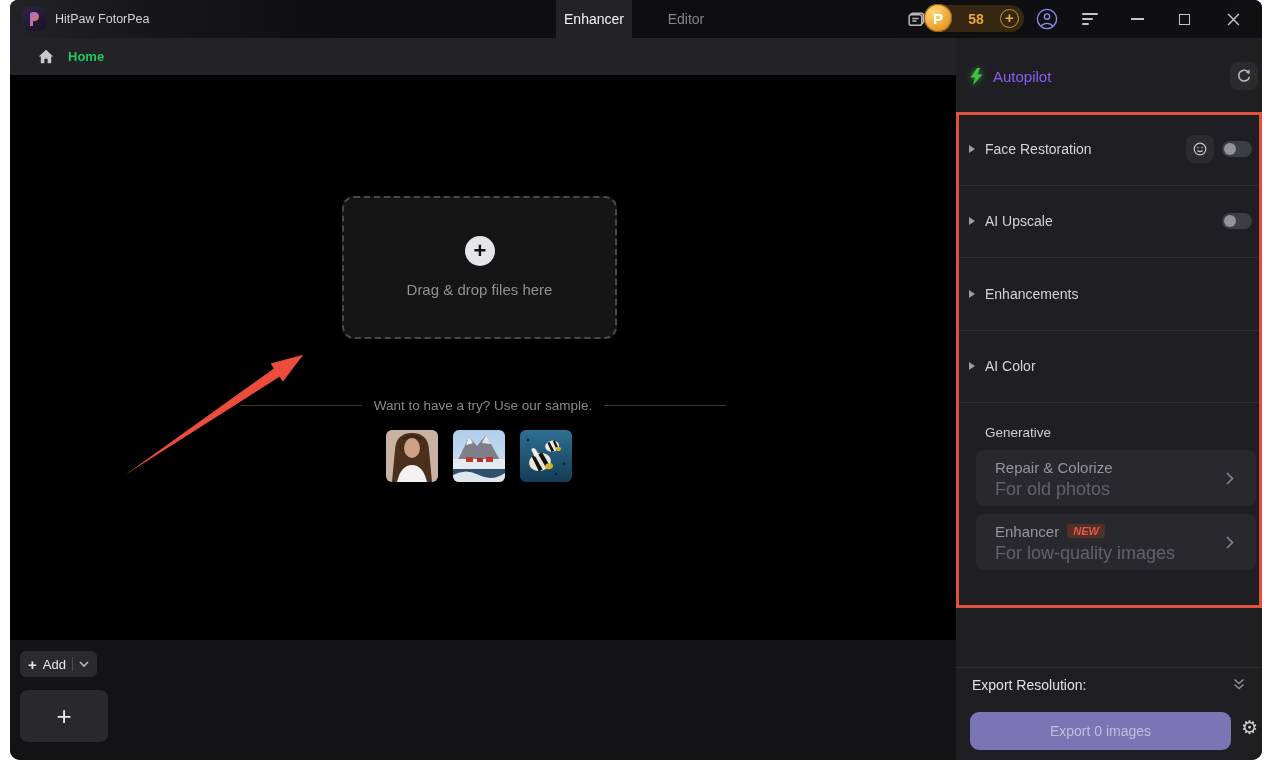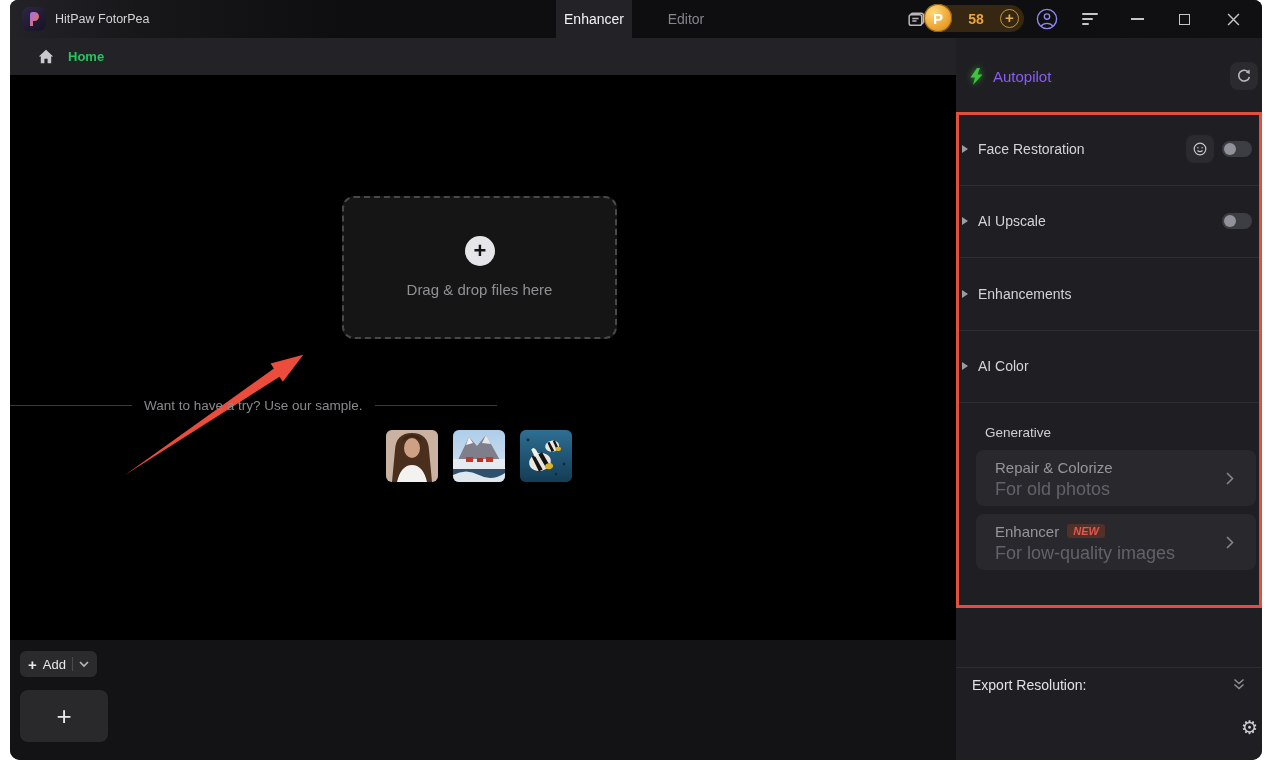--- a/index.html
+++ b/index.html
@@ -79,21 +79,21 @@
   .dz-plus{
     position:absolute;left:455px;top:161px;width:30px;height:30px;border-radius:50%;
     background:#e6e6ea;color:#141416;font-size:22px;font-weight:bold;
     display:flex;align-items:center;justify-content:center;line-height:1;
   }
   .dz-text{
     position:absolute;left:332px;top:206px;width:275px;text-align:center;
     color:#909095;font-size:15px;
   }
   .sample-row{
-    position:absolute;left:0;top:323px;width:946px;display:flex;align-items:center;
+    position:absolute;left:0;top:323px;width:946px;display:flex;align-items:center;justify-content:center;
   }
   .sample-line{width:122px;height:1px;background:#3a3a3d;}
   .sample-text{margin:0 12px;color:#8a8a8e;font-size:13.5px;}
   .thumbs{
     position:absolute;left:376px;top:355px;display:flex;gap:15px;
   }
   .thumb{width:52px;height:52px;border-radius:6px;overflow:hidden;background:#222;}
   .arrow-svg{position:absolute;left:0;top:0;pointer-events:none;}
   
   .bottombar{position:absolute;left:0;top:640px;width:946px;height:120px;background:#131316;}
@@ -120,21 +120,21 @@
   .bolt-ic{filter:drop-shadow(0 0 3px rgba(62,196,62,.7));display:flex;}
   .refresh-btn{
     position:absolute;right:4px;top:24px;width:28px;height:28px;border-radius:8px;background:#2b2b2f;
     display:flex;align-items:center;justify-content:center;
   }
   .hl-rect{
     position:absolute;left:0;right:0;top:74px;height:496px;
     border:3px solid #e14f3f;pointer-events:none;z-index:5;
   }
   .panel-row{
-    position:absolute;left:0;right:0;height:72px;display:flex;align-items:center;padding-left:6px;
+    position:absolute;left:0;right:0;height:72px;display:flex;align-items:center;padding-left:13px;
   }
   .panel-row .caret{
     width:0;height:0;border-left:6px solid #9c9ca1;
     border-top:4.5px solid transparent;border-bottom:4.5px solid transparent;margin-right:10px;
   }
   .panel-label{color:#d4d4d8;font-size:14px;}
   .row-face{top:75px;}
   .row-upscale{top:147px;}
   .row-enhance{top:220px;}
   .row-color{top:292px;}
@@ -415,16 +415,17 @@
     </div>
 
     <div class="divider export-divider"></div>
     <div class="export-res-label">Export Resolution:</div>
     <span class="dbl-chevron">
       <svg width="14" height="13" viewBox="0 0 14 13" fill="none" stroke="#8e8e93" stroke-width="1.5">
         <path d="M2.5 1.5l4.5 4 4.5-4"></path>
           <path d="M2.5 6.5l4.5 4 4.5-4"></path>
       </svg>
     </span>
+    <div class="export-btn">Export 0 images</div>
     <span class="gear-ic">⚙</span>
 
   </aside>
 </div>
 
 </body></html>

